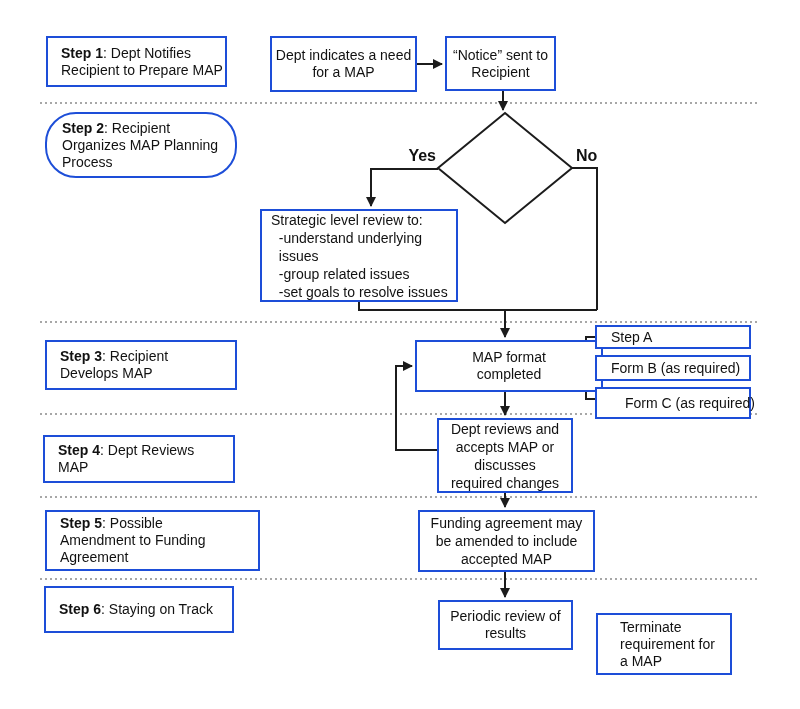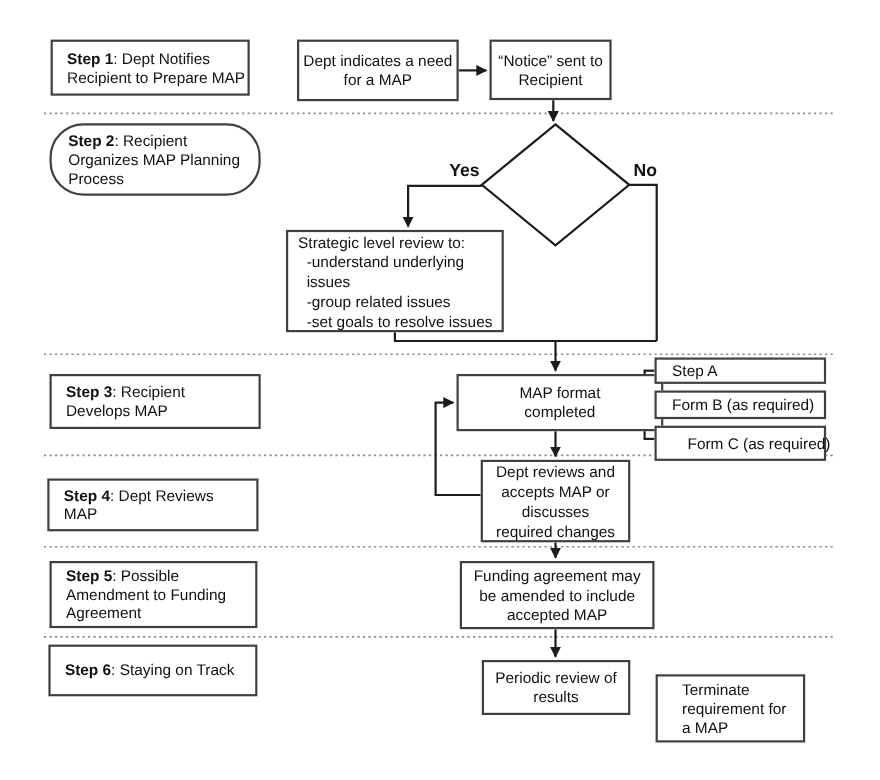--- a/index.html
+++ b/index.html
@@ -2,21 +2,21 @@
 <html><head>
 <meta charset="utf-8">
 <style>
   html,body{margin:0;padding:0;background:#fff;}
   #canvas{
     position:relative;width:800px;height:709px;background:#ffffff;
     font-family:"Liberation Sans",sans-serif;color:#111;overflow:hidden;
   }
   #wires{position:absolute;left:0;top:0;width:800px;height:709px;}
   .box{
-    position:absolute;border:2px solid #404040;background:#ffffff;
+    position:absolute;border:2px solid #1d4ed8;background:#ffffff;
     display:flex;align-items:center;font-size:14px;line-height:17px;
     white-space:pre;box-sizing:border-box;
   }
   .ctr{justify-content:center;text-align:center;}
   .lft{justify-content:flex-start;text-align:left;}
   .step b{font-weight:bold;}
   .branch{
     position:absolute;font-size:16px;font-weight:bold;white-space:pre;
   }
   .diamond-text{
@@ -71,21 +71,21 @@
 Process</span></span>
   </div>
   <div class="box step lft" style="left:45px;top:340px;width:192px;height:50px;padding-left:13px;">
     <span><b>Step 3</b><span>: Recipient
 Develops MAP</span></span>
   </div>
   <div class="box step lft" style="left:43px;top:435px;width:192px;height:48px;padding-left:13px;">
     <span><b>Step 4</b><span>: Dept Reviews
 MAP</span></span>
   </div>
-  <div class="box step lft" style="left:45px;top:510px;width:189px;height:61px;padding-left:13px;">
+  <div class="box step lft" style="left:45px;top:510px;width:215px;height:61px;padding-left:13px;">
     <span><b>Step 5</b><span>: Possible
 Amendment to Funding
 Agreement</span></span>
   </div>
   <div class="box step lft" style="left:44px;top:586px;width:190px;height:47px;padding-left:13px;">
     <span><b>Step 6</b><span>: Staying on Track</span></span>
   </div>
 
   <div class="box ctr" style="left:270px;top:36px;width:147px;height:56px;">
     <span>Dept indicates a need

